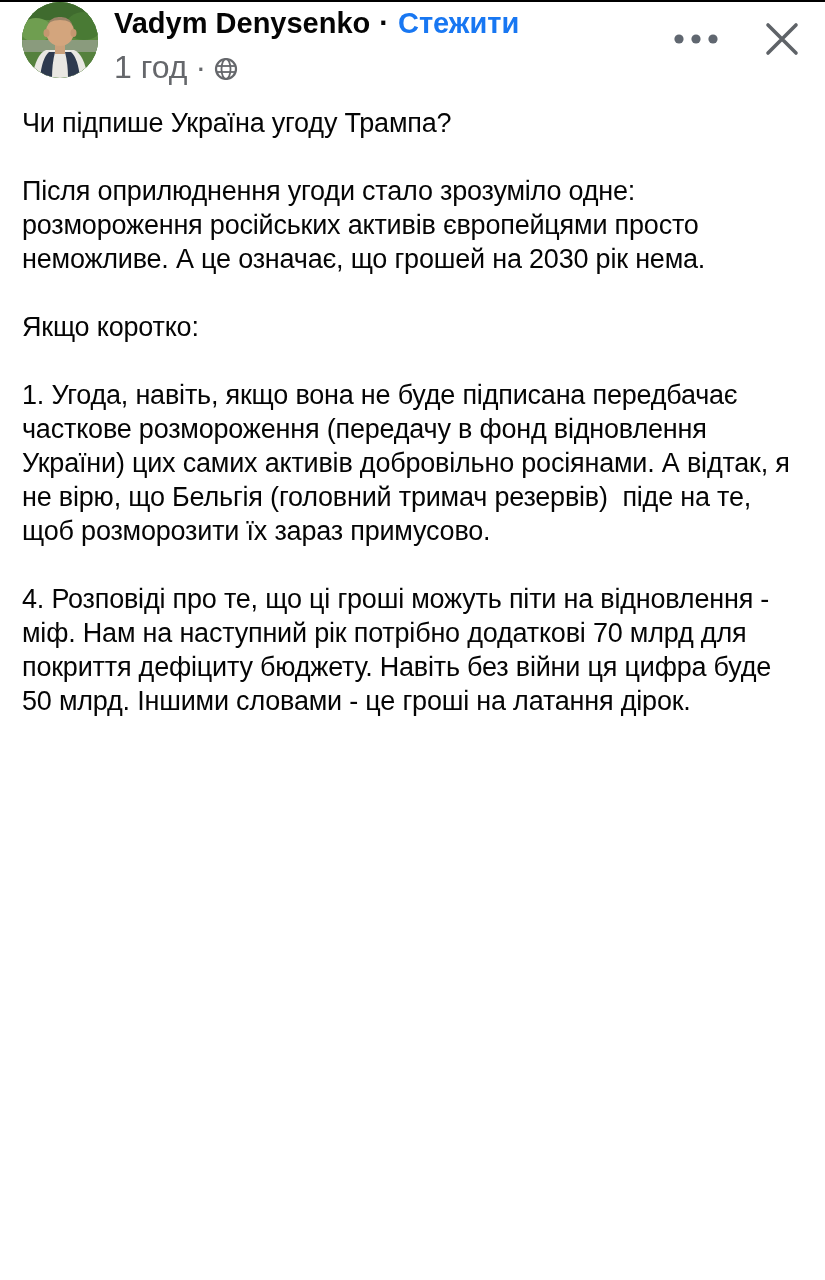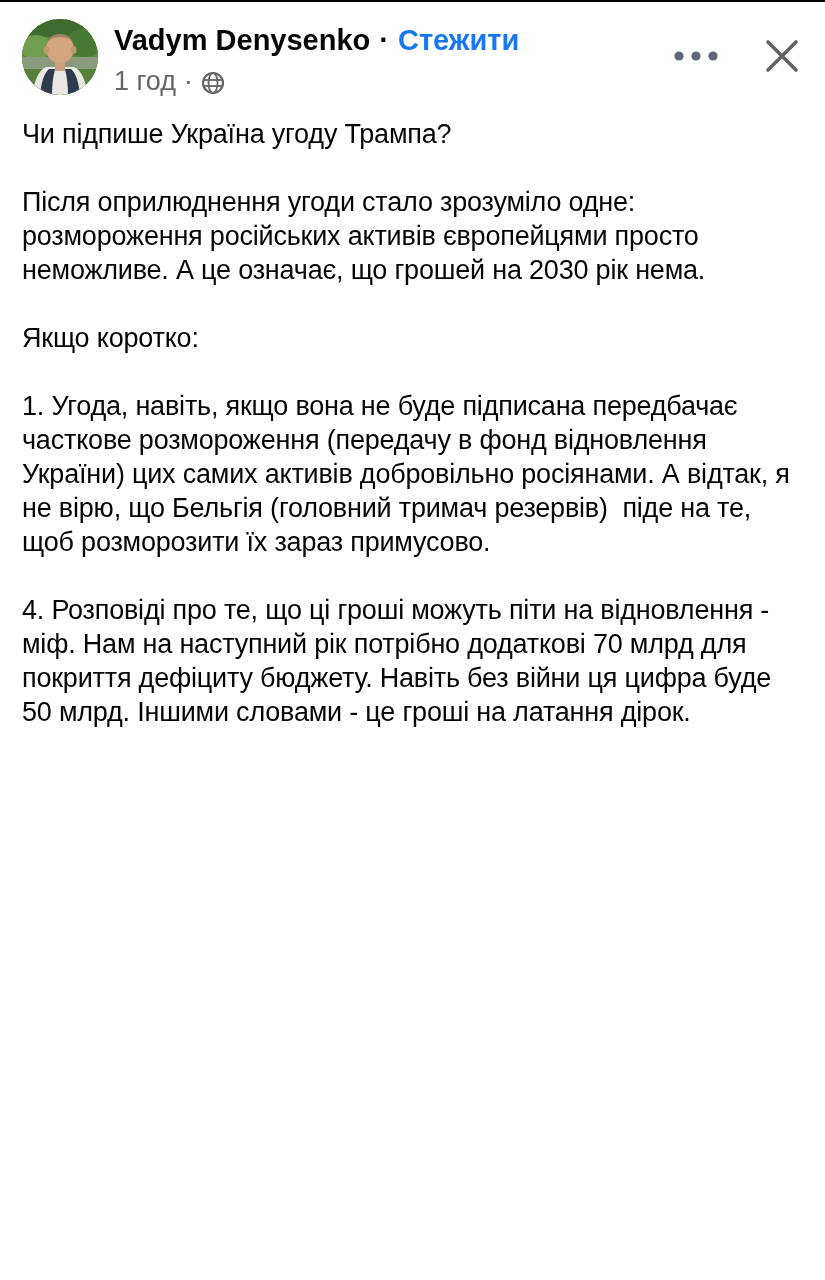--- a/index.html
+++ b/index.html
@@ -9,21 +9,21 @@
     background: #ffffff;
     font-family: "Liberation Sans", sans-serif;
     border-top: 2px solid #000;
     box-sizing: border-box;
     overflow: hidden;
     color: #050505;
   }
   .post-header {
     display: flex;
     align-items: flex-start;
-    padding: 17px 24px 0 22px;
+    padding: 0 24px 0 22px;
   }
   .avatar {
     width: 76px; height: 76px;
     border-radius: 50%;
     overflow: hidden;
     flex: none;
     cursor: pointer;
     background: #4e7d3c;
   }
   .avatar svg { display: block; }
@@ -35,21 +35,21 @@
     white-space: nowrap;
   }
   .author { cursor: pointer; }
   .sep { font-weight: 700; color: #050505; }
   .follow {
     color: #1877F2; font-weight: 600; cursor: pointer; text-decoration: none;
   }
   .meta-row {
     display: flex; align-items: center; gap: 8px;
     margin-top: 9px;
-    font-size: 27px; font-weight: 400; color: #65676B;
+    font-size: 32px; font-weight: 400; color: #65676B;
   }
   .meta-sep { color: #65676B; }
   .globe { display: inline-flex; margin-top: 2px; }
   .actions {
     display: flex; align-items: center; gap: 44px;
     padding-top: 18px; flex: none;
   }
   .icon-btn {
     background: none; border: none; padding: 0; margin: 0;
     cursor: pointer; display: inline-flex; align-items: center;

